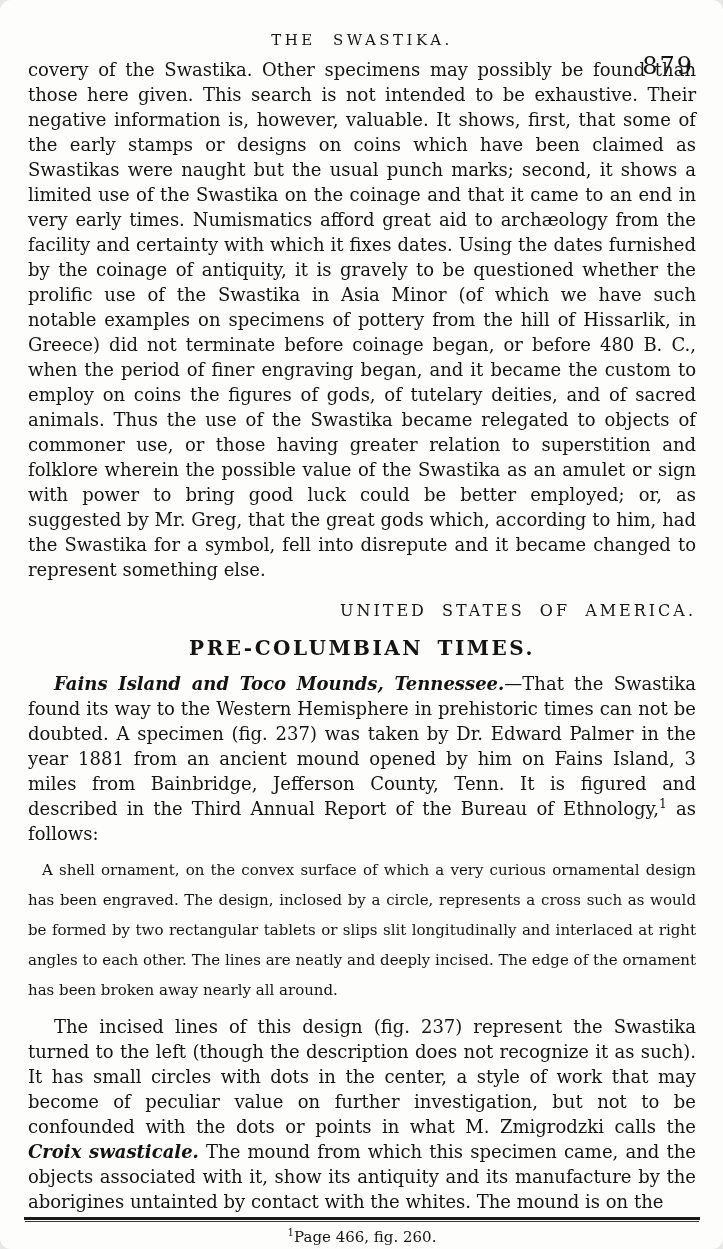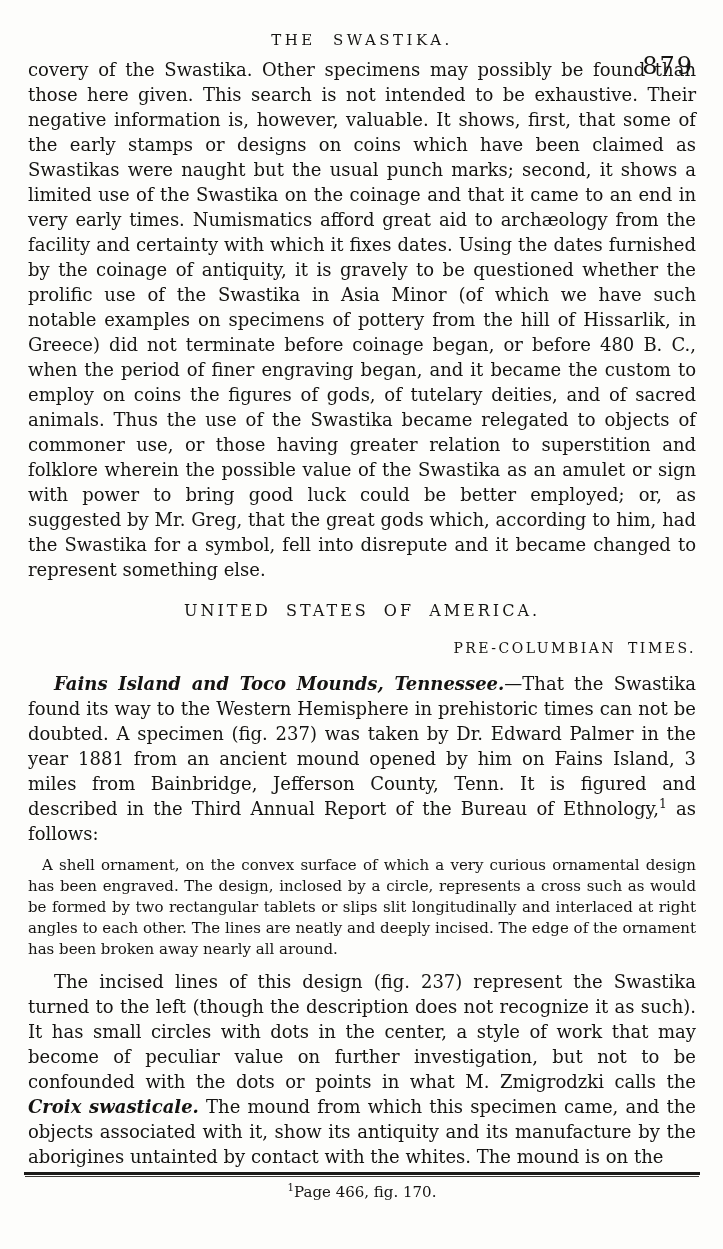--- a/index.html
+++ b/index.html
@@ -4,20 +4,21 @@
 <style>
   html,body{margin:0;padding:0;background:#e8e8e6;}
   .page{
     position:relative;
     width:723px;height:1249px;
     margin:0 auto;
     background:#fdfdfb;
     color:#151412;
     font-family:"DejaVu Serif", serif;
     overflow:hidden;
+    border-radius:11px;
   }
   .running-head{
     position:absolute;top:26px;left:28px;width:668px;height:30px;
     text-align:center;
   }
   .head-title{
     display:inline-block;
     font-size:15px;letter-spacing:3.5px;word-spacing:9px;
     padding-top:5px;
   }
@@ -29,34 +30,34 @@
     position:absolute;top:57px;left:28px;width:668px;
     font-size:18px;line-height:25px;
     text-align:justify;
   }
   p{margin:0;}
   .para{text-align:justify;}
   .indent{text-indent:26px;}
   .no-indent{text-indent:0;}
   .sect-head{
     margin:16px 0 0 0;
-    text-align:center;text-indent:0;
+    text-align:right;text-indent:0;
     font-size:16px;font-weight:normal;
     letter-spacing:3px;word-spacing:7px;
   }
   .sub-head{
     margin:13px 0 0 0;
-    text-align:right;text-indent:0;
-    font-size:14px;font-weight:normal;
+    text-align:center;text-indent:0;
+    font-size:20px;font-weight:bold;
     letter-spacing:2.5px;word-spacing:5px;
   }
   .after-head{margin-top:10px;}
   .quote{
     margin:9px 0 0 0;
-    font-size:15px;line-height:21px;
+    font-size:15px;line-height:30px;
     text-indent:14px;text-align:justify;
   }
   .para-mt{margin-top:9px;}
   sup{font-size:68%;line-height:0;vertical-align:super;}
   i{font-style:italic;font-weight:bold;}
   .footnote-rule{
     margin-top:3px;
     margin-left:-4px;
     width:676px;height:3px;
     background:#1b1a18;
@@ -88,16 +89,16 @@
     <p class="sub-head">PRE-COLUMBIAN TIMES.</p>
 
     <p class="para indent after-head"><i>Fains Island and Toco Mounds, Tennessee.</i><span>—That the Swastika found its way to the Western Hemisphere in prehistoric times can not be doubted.  A specimen (fig. 237) was taken by Dr. Edward Palmer in the year 1881 from an ancient mound opened by him on Fains Island, 3 miles from Bainbridge, Jefferson County, Tenn.  It is figured and described in the Third Annual Report of the Bureau of Ethnology,</span><sup>1</sup><span> as follows:</span></p>
 
     <p class="quote">A shell ornament, on the convex surface of which a very curious ornamental design has been engraved.  The design, inclosed by a circle, represents a cross such as would be formed by two rectangular tablets or slips slit longitudinally and interlaced at right angles to each other.  The lines are neatly and deeply incised.  The edge of the ornament has been broken away nearly all around.</p>
 
     <p class="para indent para-mt"><span>The incised lines of this design (fig. 237) represent the Swastika turned to the left (though the description does not recognize it as such). It has small circles with dots in the center, a style of work that may become of peculiar value on further investigation, but not to be confounded with the dots or points in what M. Zmigrodzki calls the </span><i>Croix swasticale.</i><span>  The mound from which this specimen came, and the objects associated with it, show its antiquity and its manufacture by the aborigines untainted by contact with the whites.  The mound is on the</span></p>
 
     <div class="footnote-rule"></div>
 
-    <p class="footnote"><sup>1</sup><span>Page 466, fig. 170.</span></p>
+    <p class="footnote"><sup>1</sup><span>Page 466, fig. 260.</span></p>
 
   </div>
 </div>
 
 </body></html>

